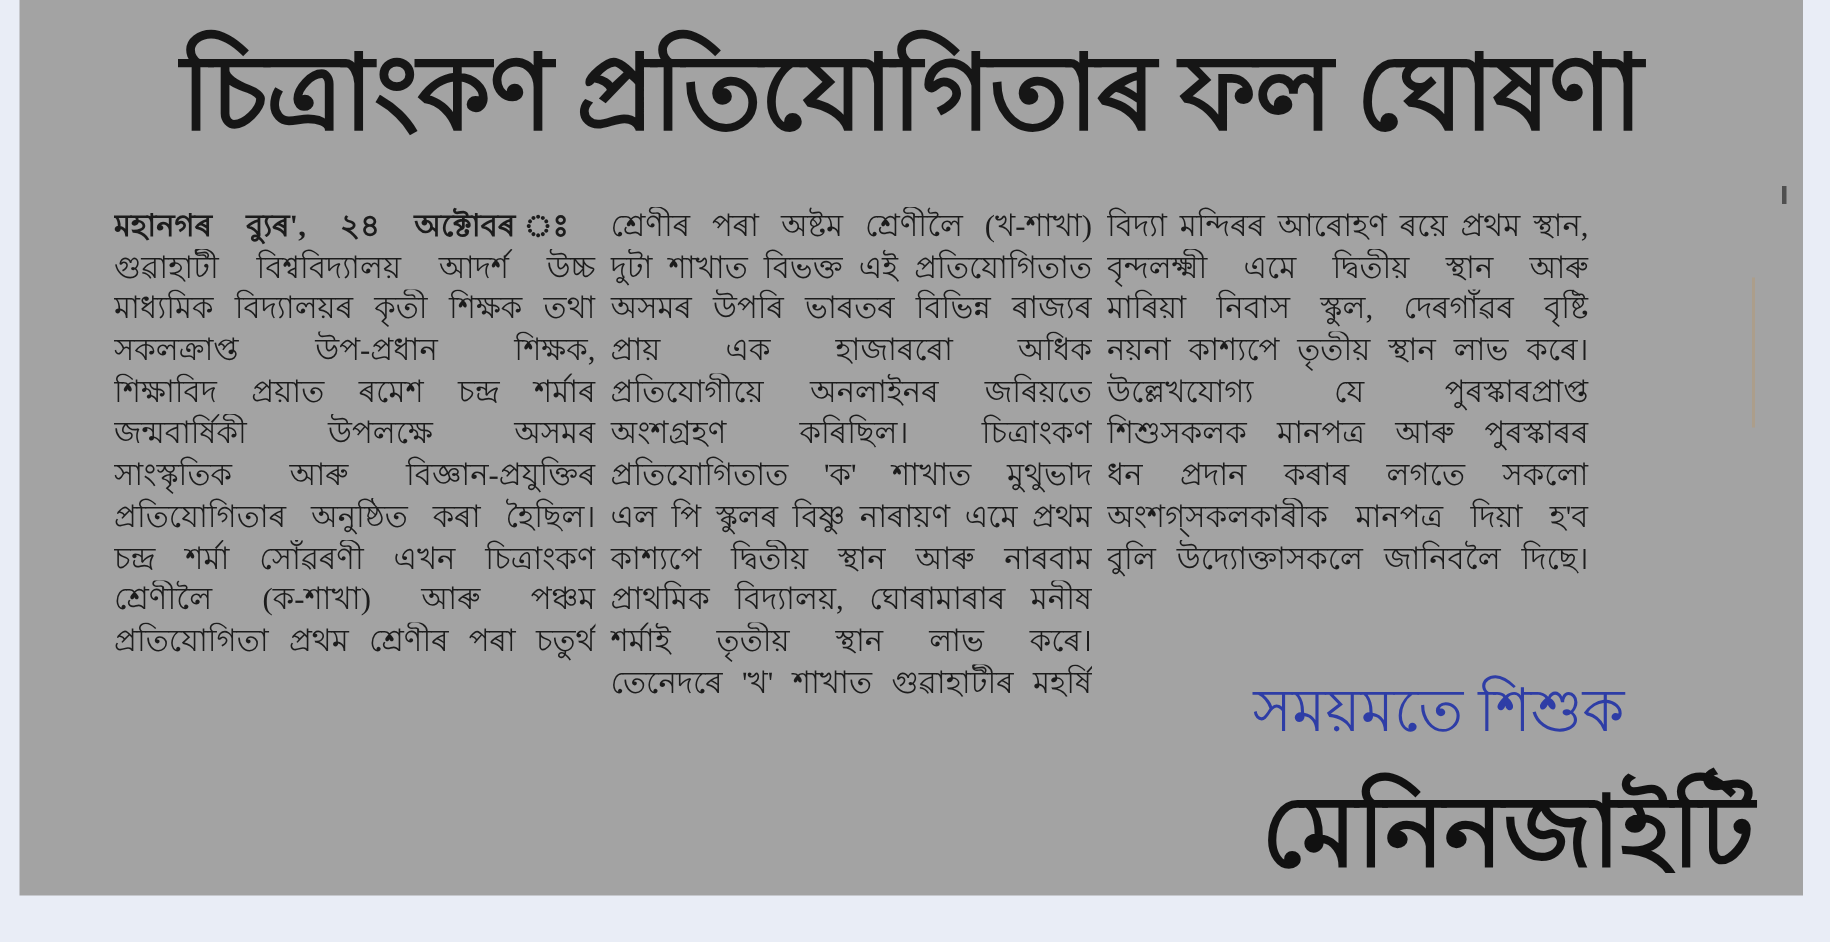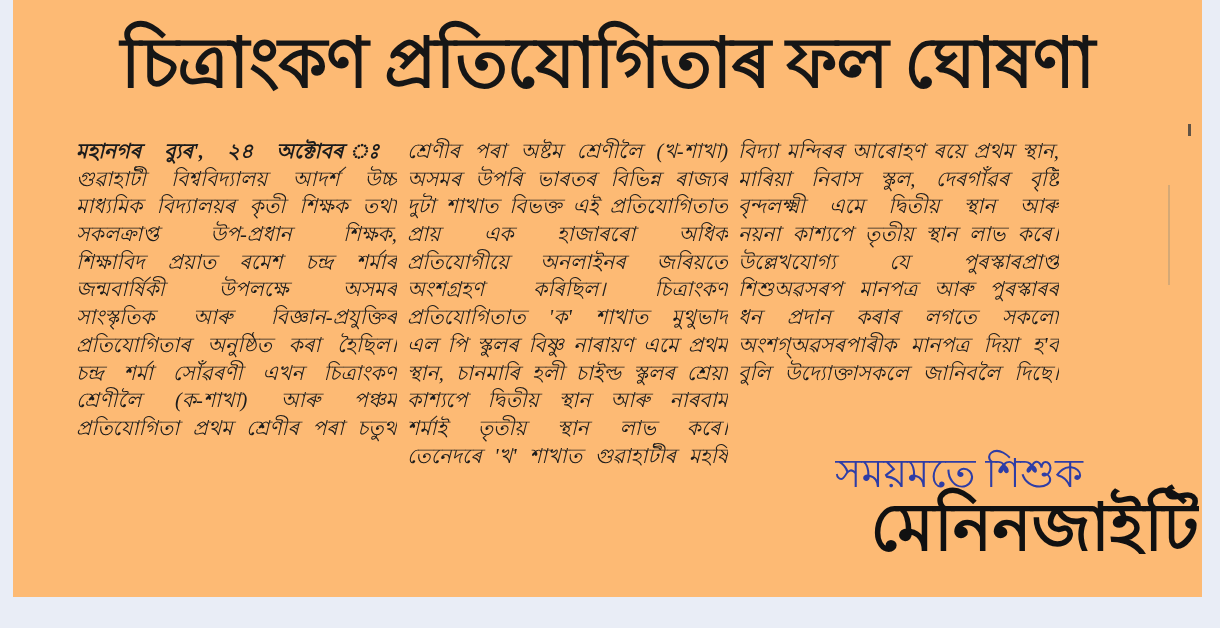--- a/index.html
+++ b/index.html
@@ -5,51 +5,51 @@
   html,body{margin:0;padding:0;}
   body{
     width:1220px;height:628px;
     background:#e9edf6;
     font-family:"Liberation Serif","DejaVu Serif",serif;
     position:relative;overflow:hidden;
   }
   .frame{position:absolute;inset:0;background:#e9edf6;}
   .paper{
     position:absolute;left:13px;top:0;width:1189px;height:597px;
-    background:#fdba74;
+    background:#a3a3a3;
   }
   .headline{
     position:absolute;left:0;top:14px;width:100%;
     text-align:center;
     font-size:70px;line-height:100px;font-weight:700;
     color:#161616;letter-spacing:-1px;
     white-space:nowrap;
   }
   .cols{
     position:absolute;left:63px;top:138px;
     display:flex;gap:10px;
   }
   .col{width:321px;color:#1c1c1c;}
   .line{
     font-size:20.5px;line-height:27.7px;height:27.7px;
     text-align:justify;text-align-last:justify;
-    white-space:nowrap;overflow:hidden;font-style:italic;
+    white-space:nowrap;overflow:hidden;
   }
   .lead-line{font-weight:700;}
   .blue-sub{
     position:absolute;left:822px;top:448px;width:362px;
     text-align:left;
     font-size:40px;line-height:52px;font-weight:400;
     color:#2e3da6;white-space:nowrap;overflow:hidden;
   }
   .crop-head{
-    position:absolute;left:828px;top:476px;width:358px;height:78px;
+    position:absolute;left:828px;top:504px;width:358px;height:78px;
     overflow:hidden;
     font-size:66px;line-height:104px;font-weight:700;color:#111;
-    text-align:right;white-space:nowrap;
+    text-align:left;white-space:nowrap;
   }
   .artifact-line{
     position:absolute;left:1155px;top:185px;width:2px;height:100px;
     background:#b59a78;opacity:.55;
   }
   .artifact-dash{
     position:absolute;left:1175px;top:124px;width:3px;height:12px;
     background:#3a3a3a;opacity:.8;
   }
 </style>
@@ -72,42 +72,42 @@
         <div class="line">জন্মবাৰ্ষিকী উপলক্ষে অসমৰ</div>
         <div class="line">সাংস্কৃতিক আৰু বিজ্ঞান-প্ৰযুক্তিৰ</div>
         <div class="line">প্ৰতিযোগিতাৰ অনুষ্ঠিত কৰা হৈছিল।</div>
         <div class="line">চন্দ্ৰ শৰ্মা সোঁৱৰণী এখন চিত্ৰাংকণ</div>
         <div class="line">শ্ৰেণীলৈ (ক-শাখা) আৰু পঞ্চম</div>
         <div class="line">প্ৰতিযোগিতা প্ৰথম শ্ৰেণীৰ পৰা চতুৰ্থ</div>
       </div>
 
       <div class="col">
         <div class="line">শ্ৰেণীৰ পৰা অষ্টম শ্ৰেণীলৈ (খ-শাখা)</div>
+        <div class="line">দুটা শাখাত বিভক্ত এই প্ৰতিযোগিতাত</div>
         <div class="line">অসমৰ উপৰি ভাৰতৰ বিভিন্ন ৰাজ্যৰ</div>
-        <div class="line">দুটা শাখাত বিভক্ত এই প্ৰতিযোগিতাত</div>
         <div class="line">প্ৰায় এক হাজাৰৰো অধিক</div>
         <div class="line">প্ৰতিযোগীয়ে অনলাইনৰ জৰিয়তে</div>
         <div class="line">অংশগ্ৰহণ কৰিছিল। চিত্ৰাংকণ</div>
         <div class="line">প্ৰতিযোগিতাত 'ক' শাখাত মুথুভাদ</div>
         <div class="line">এল পি স্কুলৰ বিষ্ণু নাৰায়ণ এমে প্ৰথম</div>
-        <div class="line">স্থান, চানমাৰি হলী চাইল্ড স্কুলৰ শ্ৰেয়া</div>
         <div class="line">কাশ্যপে দ্বিতীয় স্থান আৰু নাৰবাম</div>
+        <div class="line">প্ৰাথমিক বিদ্যালয়, ঘোৰামাৰাৰ মনীষ</div>
         <div class="line">শৰ্মাই তৃতীয় স্থান লাভ কৰে।</div>
         <div class="line">তেনেদৰে 'খ' শাখাত গুৱাহাটীৰ মহৰ্ষি</div>
       </div>
 
       <div class="col">
         <div class="line">বিদ্যা মন্দিৰৰ আৰোহণ ৰয়ে প্ৰথম স্থান,</div>
+        <div class="line">বৃন্দলক্ষ্মী এমে দ্বিতীয় স্থান আৰু</div>
         <div class="line">মাৰিয়া নিবাস স্কুল, দেৰগাঁৱৰ বৃষ্টি</div>
-        <div class="line">বৃন্দলক্ষ্মী এমে দ্বিতীয় স্থান আৰু</div>
         <div class="line">নয়না কাশ্যপে তৃতীয় স্থান লাভ কৰে।</div>
         <div class="line">উল্লেখযোগ্য যে পুৰস্কাৰপ্ৰাপ্ত</div>
-        <div class="line">শিশুঅৱসৰপ মানপত্ৰ আৰু পুৰস্কাৰৰ</div>
+        <div class="line">শিশুসকলক মানপত্ৰ আৰু পুৰস্কাৰৰ</div>
         <div class="line">ধন প্ৰদান কৰাৰ লগতে সকলো</div>
-        <div class="line">অংশগ্অৱসৰপাৰীক মানপত্ৰ দিয়া হ'ব</div>
+        <div class="line">অংশগ্সকলকাৰীক মানপত্ৰ দিয়া হ'ব</div>
         <div class="line">বুলি উদ্যোক্তাসকলে জানিবলৈ দিছে।</div>
       </div>
 
     </div>
 
     <div class="blue-sub">সময়মতে শিশুক</div>
 
     <div class="crop-head">মেনিনজাইটি</div>
 
     <div class="artifact-line"></div>

